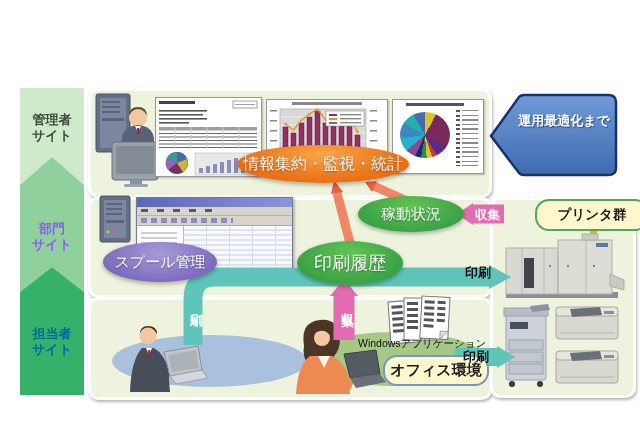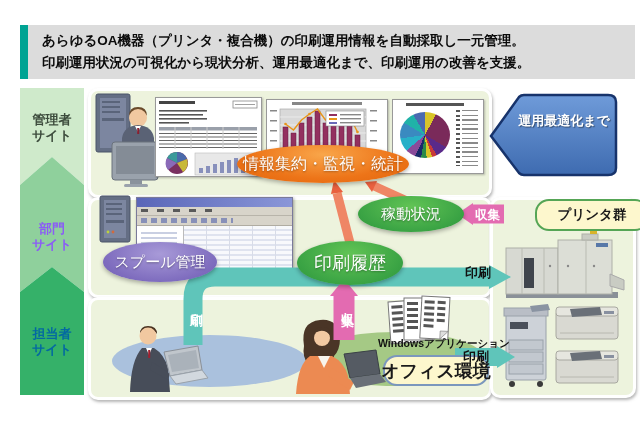--- a/index.html
+++ b/index.html
@@ -74,27 +74,20 @@
     font-weight:bold;font-size:13px;line-height:21px;z-index:45;text-shadow:1px 1px 1px rgba(0,0,0,.45);white-space:nowrap;}
 
   .arrows{position:absolute;left:0;top:0;z-index:30;pointer-events:none;}
   .deco{z-index:2;}
 </style>
 </head>
 <body>
 
 <div class="stage">
 
-  <div class="header">
-    <div class="header-accent"></div>
-    <div class="header-lines">
-      <div class="header-line">あらゆるOA機器（プリンタ・複合機）の印刷運用情報を自動採取し一元管理。</div>
-      <div class="header-line">印刷運用状況の可視化から現状分析、運用最適化まで、印刷運用の改善を支援。</div>
-    </div>
-  </div>
 
   <svg class="abs" style="left:20px;top:88px;z-index:4" width="64" height="307" viewBox="0 0 64 307">
     <polygon points="0,0 64,0 64,97 32,69 0,97" fill="#cfeacb"></polygon>
     <polygon points="0,97 32,69 64,97 64,204 32,179 0,204" fill="#8fd09c"></polygon>
     <polygon points="0,204 32,179 64,204 64,307 0,307" fill="#35b169"></polygon>
   </svg>
   <div class="side-label" style="top:112px;color:#3c4b3c">
     <div>管理者</div>
     <div>サイト</div>
   </div>
@@ -394,22 +387,22 @@
   <div class="h-label" style="left:465px;top:264px">印刷</div>
   <div class="h-label" style="left:463px;top:348px">印刷</div>
   <div class="h-label-white" style="left:475px;top:207px">収集</div>
 
   <div class="badge badge-orange" style="left:237px;top:145px;width:172px;height:38px;font-size:16px">情報集約・監視・統計</div>
   <div class="badge badge-purple" style="left:103px;top:242px;width:114px;height:40px;font-size:15px">スプール管理</div>
   <div class="badge badge-green" style="left:297px;top:241px;width:106px;height:44px;font-size:18px">印刷履歴</div>
   <div class="badge badge-green" style="left:358px;top:196px;width:106px;height:36px;font-size:15px">稼動状況</div>
 
   <div class="pill" style="left:503px;top:199px;width:110px;height:28px;border:2px solid #55a555;font-size:13.5px">プリンタ群</div>
-  <div class="pill" style="left:351px;top:355px;width:102px;height:27px;border:2px solid #7b97bd;font-size:18px">オフィス環境</div>
-  <div class="abs" style="left:378px;top:337px;font-size:10.5px;font-weight:bold;color:#111;z-index:40;white-space:nowrap">Windowsアプリケーション</div>
+  <div class="pill" style="left:351px;top:355px;width:102px;height:27px;border:2px solid #7b97bd;font-size:15px">オフィス環境</div>
+  <div class="abs" style="left:358px;top:337px;font-size:10.5px;font-weight:normal;color:#111;z-index:40;white-space:nowrap">Windowsアプリケーション</div>
 
   <svg class="abs" style="left:488px;top:92px;z-index:40" width="138" height="88" viewBox="0 0 138 88">
     <defs>
       <linearGradient id="calloutGrad" x1="0" y1="0" x2="0" y2="1">
         <stop offset="0" stop-color="#6f9bd9"></stop>
           <stop offset="1" stop-color="#3e6bb0"></stop>
       </linearGradient>
     </defs>
     <path d="M3,44 L31,5 Q33,3 36,3 L120,3 Q128,3 128,10 L128,76 Q128,83 120,83 L36,83 Q33,83 31,81 Z" fill="url(#calloutGrad)" stroke="#17336b" stroke-width="2.5"></path>
   </svg>

